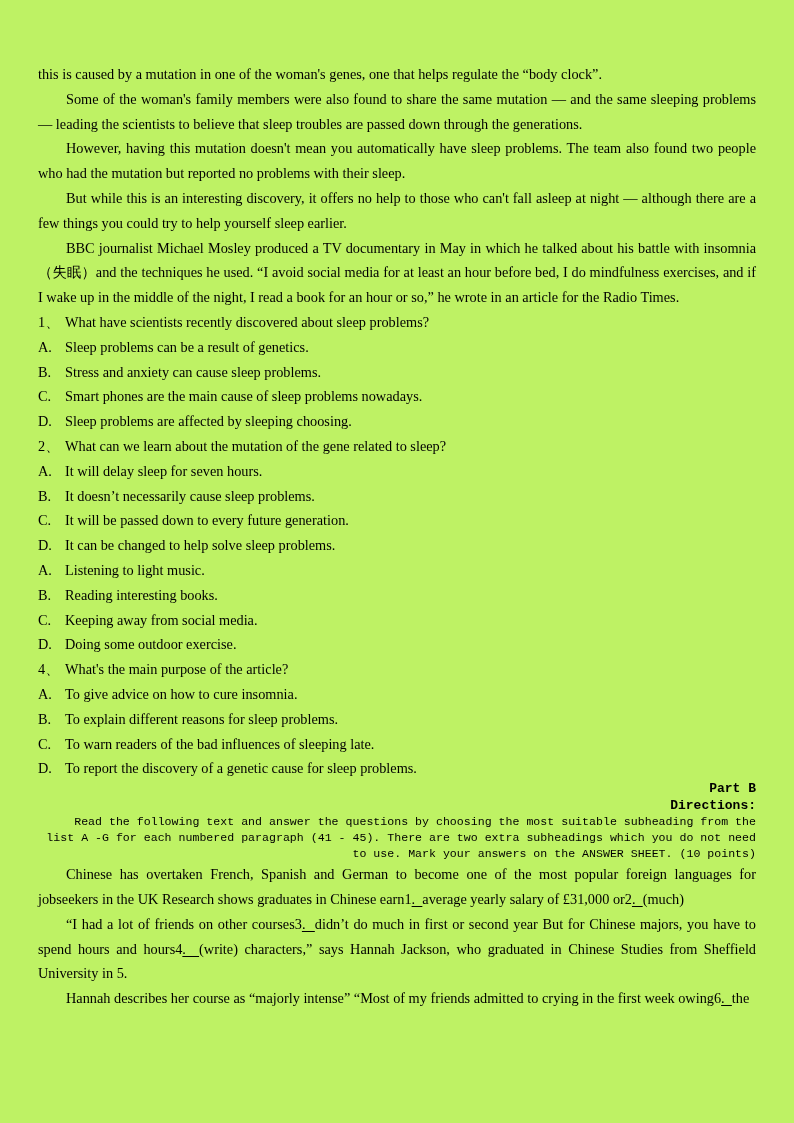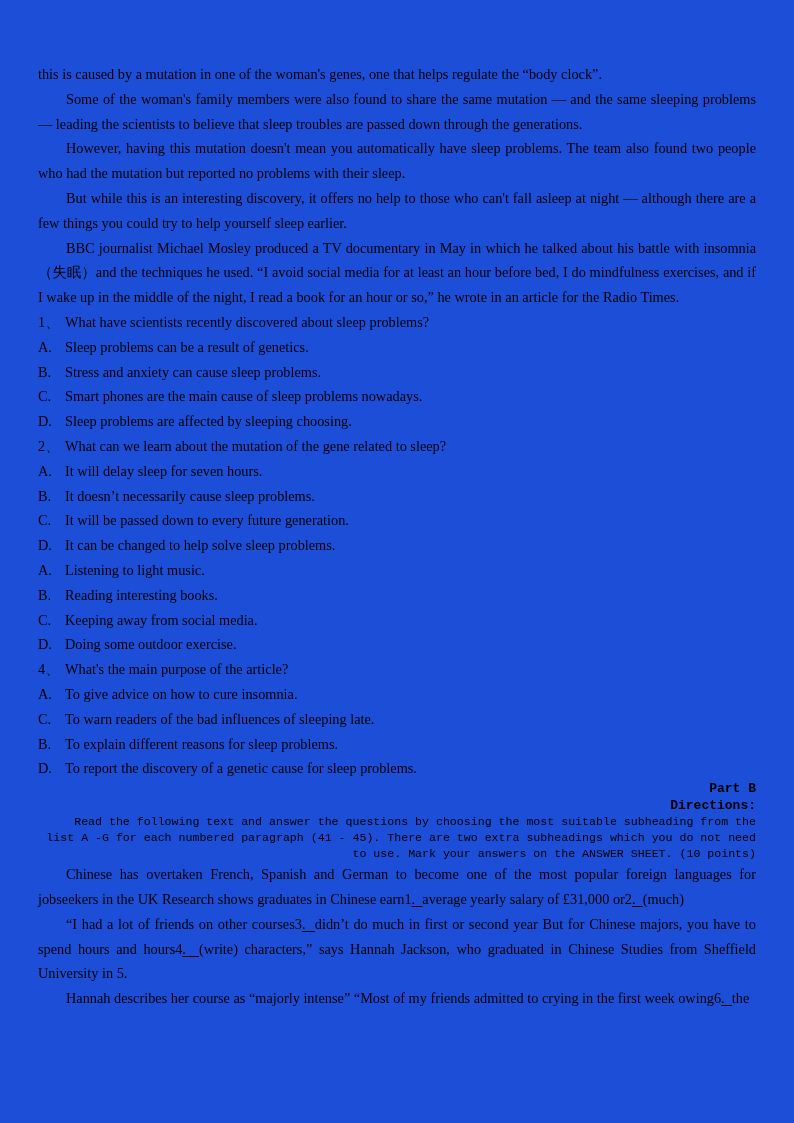--- a/index.html
+++ b/index.html
@@ -5,21 +5,21 @@
   html, body {
     margin: 0;
     padding: 0;
     background: #ffffff;
   }
   .page {
     position: relative;
     width: 794px;
     height: 1123px;
     margin: 0 auto;
-    background: #1d4ed8;
+    background: #bef264;
     box-sizing: border-box;
     padding: 62px 38px 0 38px;
     color: #000000;
     font-family: "Liberation Serif", "DejaVu Serif", serif;
     font-size: 14.3px;
     overflow: hidden;
   }
   .serif-par {
     margin: 0;
     text-align: justify;
@@ -92,22 +92,22 @@
     <div>
       <div class="qline"><span class="opt-label">A.</span><span>Listening to light music.</span></div>
       <div class="qline"><span class="opt-label">B.</span><span>Reading interesting books.</span></div>
       <div class="qline"><span class="opt-label">C.</span><span>Keeping away from social media.</span></div>
       <div class="qline"><span class="opt-label">D.</span><span>Doing some outdoor exercise.</span></div>
     </div>
 
     <div>
       <div class="qline"><span class="q-label">4、</span><span>What's the main purpose of the article?</span></div>
       <div class="qline"><span class="opt-label">A.</span><span>To give advice on how to cure insomnia.</span></div>
+      <div class="qline"><span class="opt-label">B.</span><span>To explain different reasons for sleep problems.</span></div>
       <div class="qline"><span class="opt-label">C.</span><span>To warn readers of the bad influences of sleeping late.</span></div>
-      <div class="qline"><span class="opt-label">B.</span><span>To explain different reasons for sleep problems.</span></div>
       <div class="qline"><span class="opt-label">D.</span><span>To report the discovery of a genetic cause for sleep problems.</span></div>
     </div>
 
   </div>
 
   <div class="partb">
     <div class="partb-heading">Part B</div>
     <div class="partb-heading">Directions:</div>
     <div class="directions-line">Read the following text and answer the questions by choosing the most suitable subheading from the</div>
     <div class="directions-line">list A -G for each numbered paragraph (41 - 45). There are two extra subheadings which you do not need</div>

